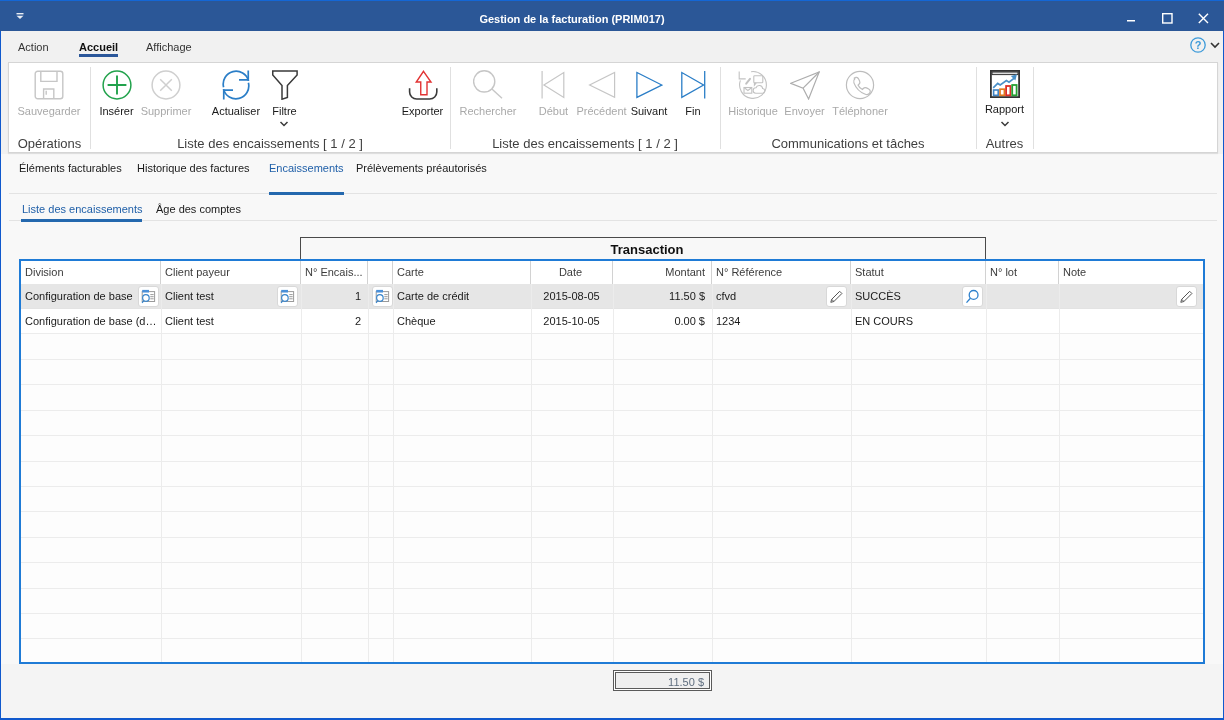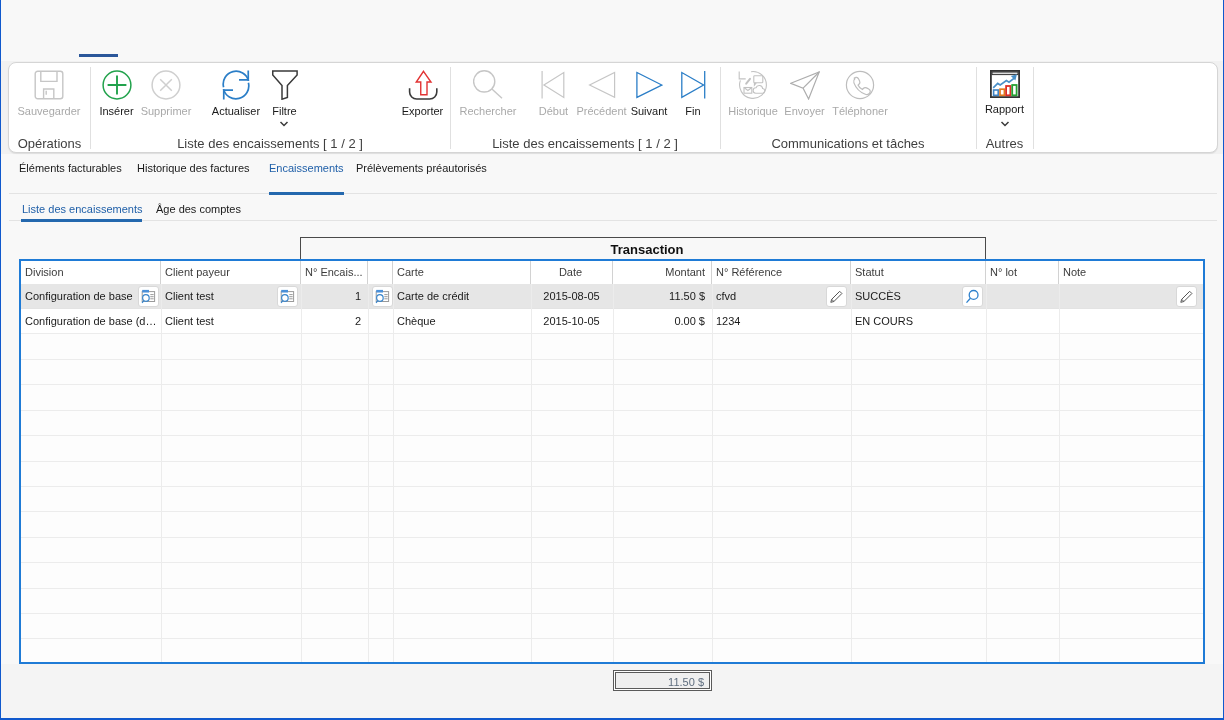--- a/index.html
+++ b/index.html
@@ -10,21 +10,21 @@
 .abs { position:absolute; }
 
 #titlebar { position:absolute; left:-1px; top:0; width:1224px; height:31px; background:#2b5797; border-top:1px solid #1467d6; }
 #title { position:absolute; left:0; width:1144px; top:12px; text-align:center; color:#fff; font-weight:bold; font-size:11px; }
 
 #menubar { position:absolute; left:0; top:31px; width:1222px; height:30px; background:#f1f1f1; }
 .menu-item { position:absolute; top:10px; font-size:11px; color:#333; }
 #accueil-ul { position:absolute; left:78px; top:54px; width:39px; height:3px; background:#2b579a; }
 
 #ribbonstrip { position:absolute; left:0; top:61px; width:1222px; height:93px; background:#f1f1f1; }
-#panel { position:absolute; left:7px; top:1px; width:1210px; height:91px; background:#fff; border:1px solid #d5d5d5; border-radius:8px; box-shadow:0 1px 1px rgba(0,0,0,0.08); }
+#panel { position:absolute; left:7px; top:1px; width:1210px; height:91px; background:#fff; border:1px solid #d5d5d5; border-radius:0; box-shadow:0 1px 1px rgba(0,0,0,0.08); }
 .vsep { position:absolute; top:4px; height:82px; width:1px; background:#e0e0e0; }
 .rbtn { position:absolute; top:7px; text-align:center; }
 .rbtn svg { display:block; margin:0 auto; }
 .rlabel { margin-top:5px; font-size:11px; line-height:12px; color:#1a1a1a; white-space:nowrap; }
 .rlabel.dis { color:#a9a9a9; }
 .glabel { position:absolute; top:73px; font-size:13px; color:#3f3f3f; text-align:center; white-space:nowrap; }
 .chev { position:absolute; font-size:0; }
 
 .tab1 { position:absolute; top:162px; font-size:11px; color:#1a1a1a; white-space:nowrap; }
 .tab2 { position:absolute; top:203px; font-size:11px; color:#1a1a1a; white-space:nowrap; }
@@ -45,20 +45,48 @@
 .cbtn { position:absolute; width:21px; height:21px; background:#fff; border:1px solid #d8d8d8; border-radius:3px; }
 .cbtn svg { position:absolute; left:2px; top:2px; }
 
 #bottomarea { position:absolute; left:0; top:664px; width:1222px; height:54px; background:#f4f4f4; }
 #sumbox { position:absolute; left:612px; top:670px; width:99px; height:21px; border:1px solid #5a5a5a; background:#fff; padding:1px; }
 #sumbox .inner { width:100%; height:100%; border:1px solid #5a5a5a; background:#efefef; text-align:right; padding:3px 5px 0 0; font-size:11px; color:#5f6e7f; }
 </style>
 </head>
 <body>
 <div id="win">
+  <div id="titlebar">
+    <div id="title">Gestion de la facturation (PRIM017)</div>
+    <svg class="abs" style="left:16px;top:12px" width="8" height="7" viewBox="0 0 8 7">
+      <rect x="0.5" y="0" width="7" height="1.4" fill="#e8ecf2"></rect>
+      <path d="M0.5 2.8 H7.5 L4 6 Z" fill="#e8ecf2"></path>
+    </svg>
+    <svg class="abs" style="left:1127px;top:13px" width="9" height="10">
+        <rect x="0" y="6" width="8" height="1.5" fill="#fff"></rect>
+      </svg>
+    <svg class="abs" style="left:1162px;top:12px" width="11" height="11">
+        <rect x="0.7" y="0.7" width="9.3" height="9.3" fill="none" stroke="#fff" stroke-width="1.4"></rect>
+      </svg>
+    <svg class="abs" style="left:1198px;top:12px" width="11" height="11">
+        <path d="M0.8 0.8 L10 10 M10 0.8 L0.8 10" stroke="#fff" stroke-width="1.4"></path>
+      </svg>
+  </div>
+  <div id="menubar">
+    <span class="menu-item" style="left:17px">Action</span>
+    <span class="menu-item" style="left:78px;font-weight:bold;color:#111">Accueil</span>
+    <span class="menu-item" style="left:145px">Affichage</span>
+    <svg class="abs" style="left:1189px;top:6px" width="16" height="16" viewBox="0 0 16 16">
+      <circle cx="8" cy="8" r="7.2" fill="none" stroke="#3c9ad9" stroke-width="1.3"></circle>
+      <text x="8" y="12" font-size="11" font-weight="bold" fill="#3c9ad9" text-anchor="middle" font-family="Liberation Sans">?</text>
+    </svg>
+    <svg class="abs" style="left:1209px;top:11px" width="10" height="7" viewBox="0 0 10 7">
+        <path d="M1 1 L5 5 L9 1" fill="none" stroke="#333" stroke-width="1.6"></path>
+      </svg>
+  </div>
   <div id="accueil-ul"></div>
   <div id="ribbonstrip">
     <div id="panel">
       <div class="vsep" style="left:81px"></div>
       <div class="vsep" style="left:441px"></div>
       <div class="vsep" style="left:711px"></div>
       <div class="vsep" style="left:967px"></div>
       <div class="vsep" style="left:1024px"></div>
 
       <div class="rbtn" style="left:2px;width:76px">

